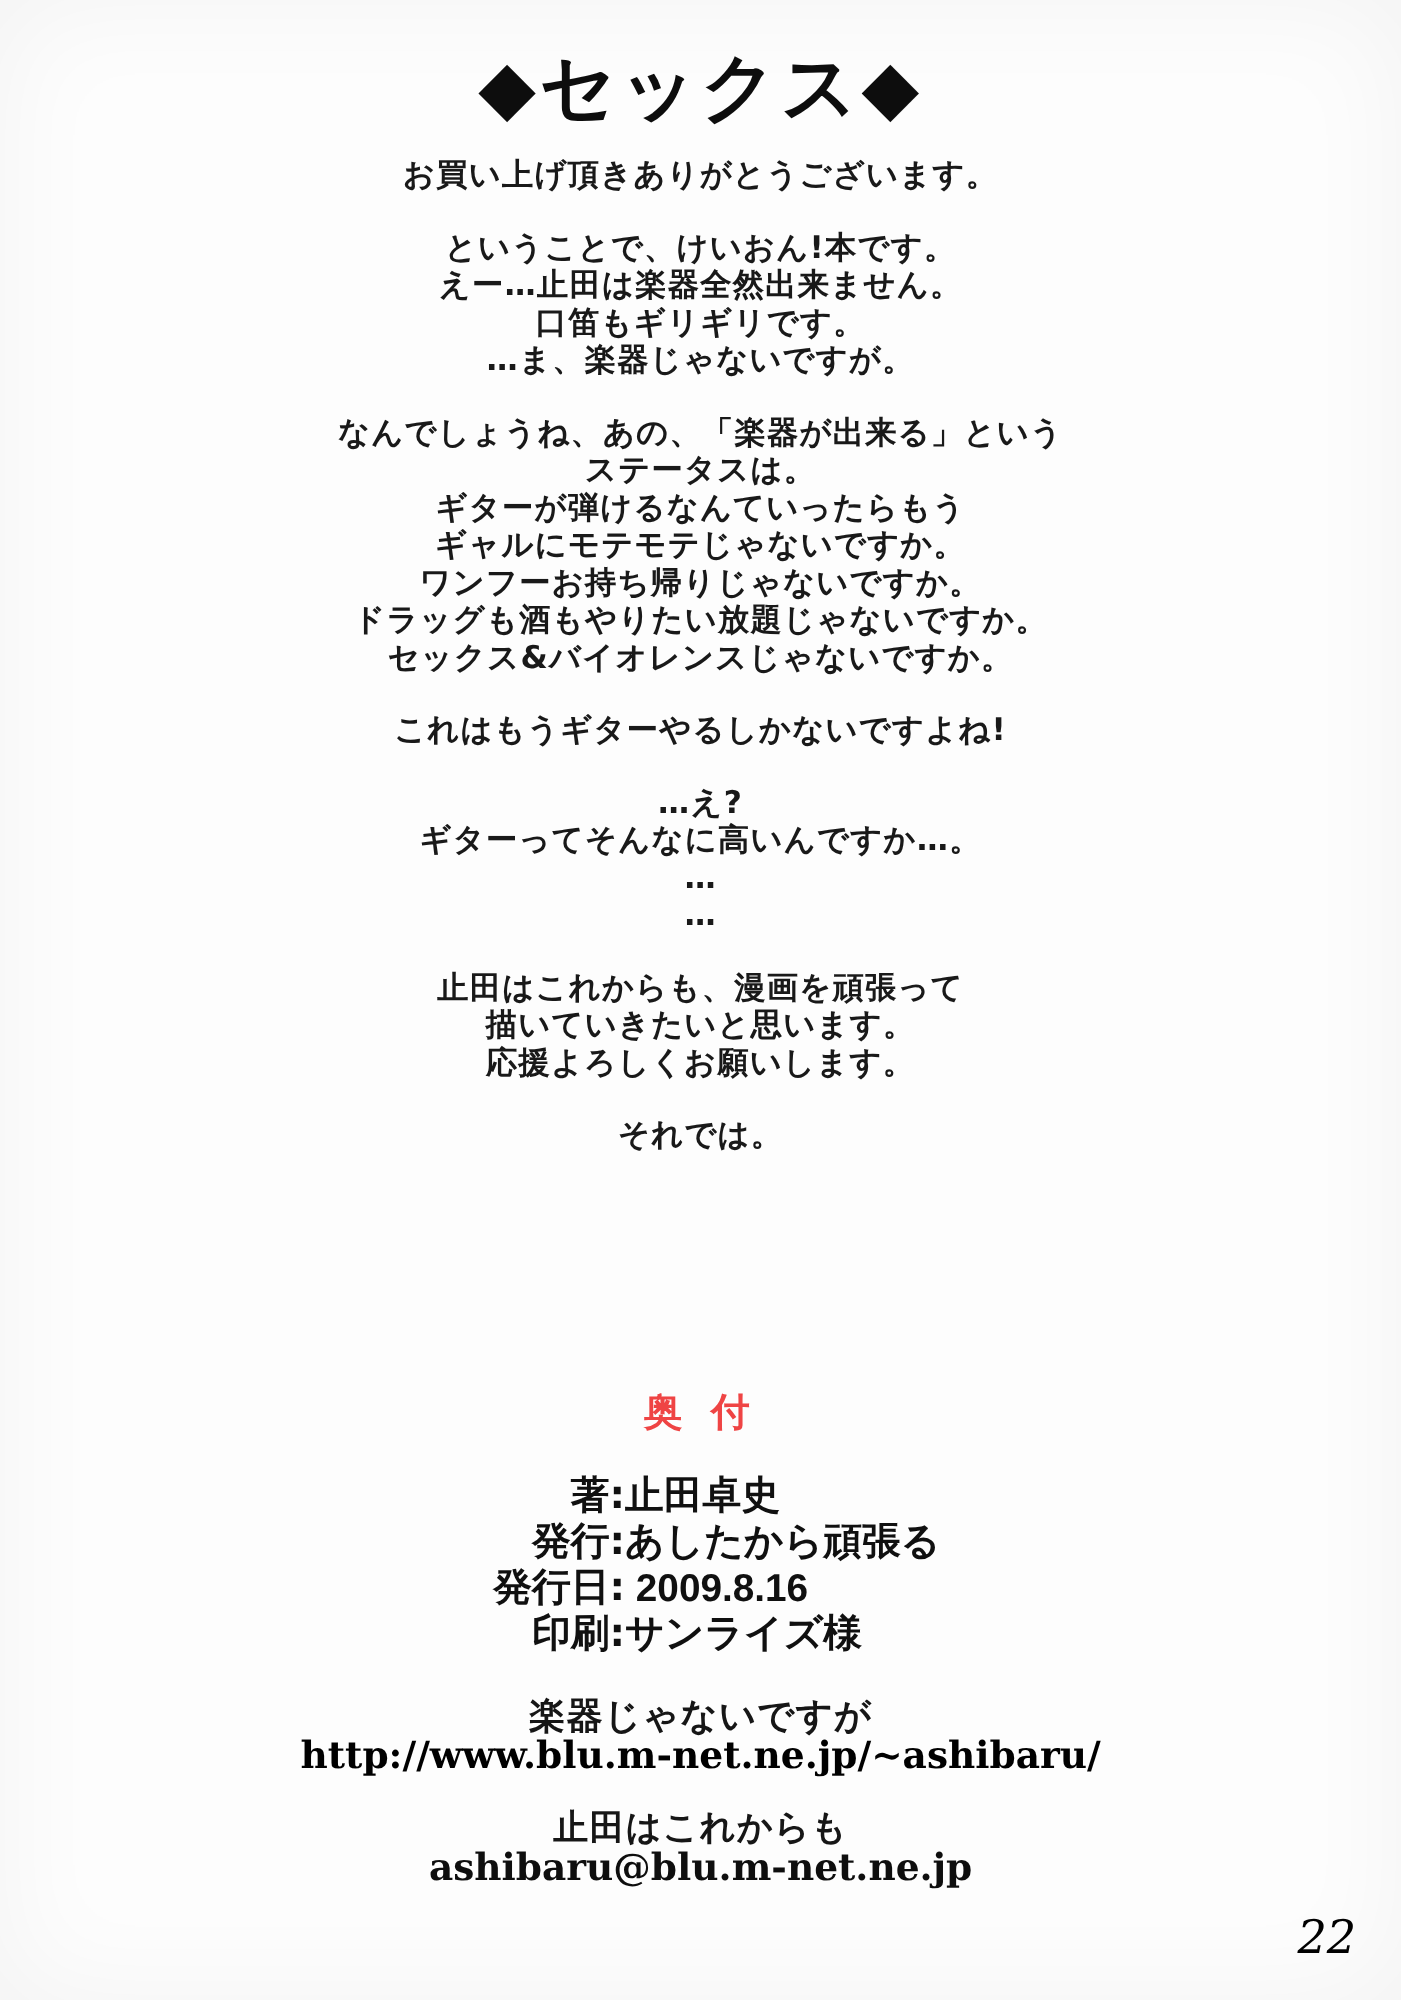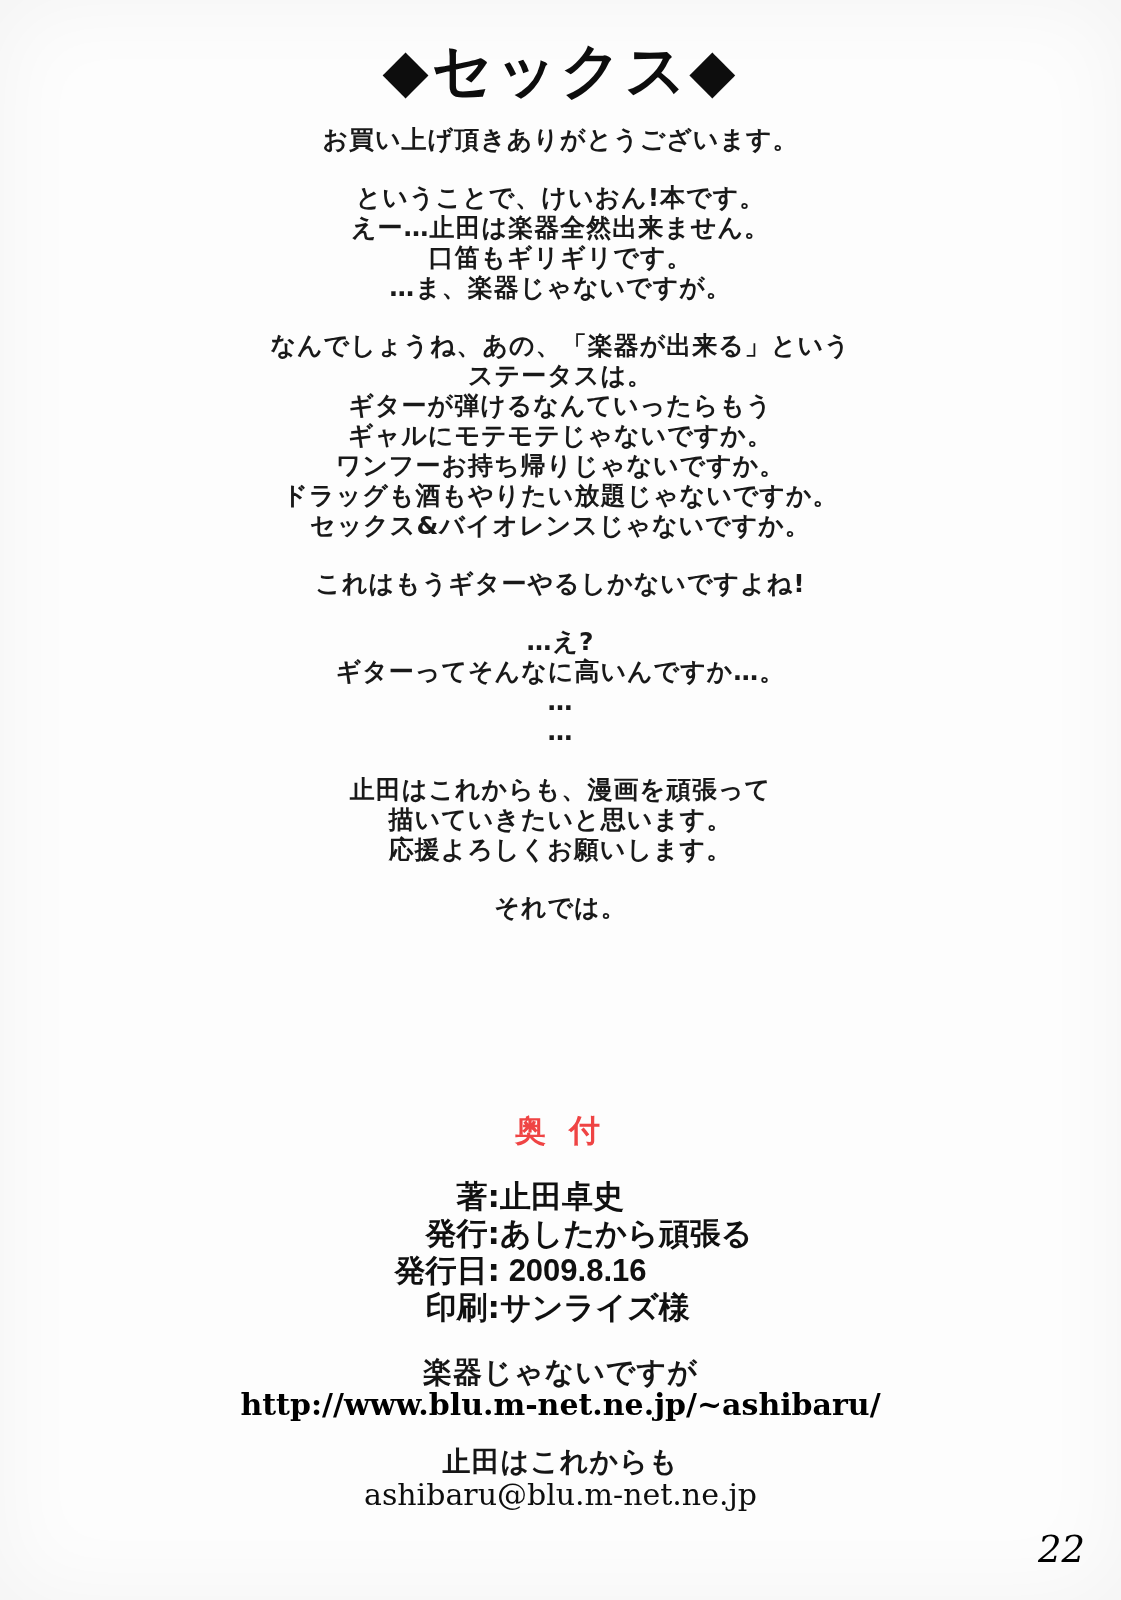--- a/index.html
+++ b/index.html
@@ -114,21 +114,21 @@
     line-height: 32px;
     letter-spacing: 1px;
   }
   .email-address {
     position: absolute;
     top: 1478px;
     left: 0;
     width: 100%;
     text-align: center;
     font-family: "DejaVu Serif", serif;
-    font-weight: normal;
+    font-weight: bold;
     font-size: 30px;
     line-height: 34px;
     color: #0e0e0e;
   }
   .page-number {
     position: absolute;
     top: 1528px;
     right: 36px;
     font-family: "DejaVu Serif", serif;
     font-style: italic;

